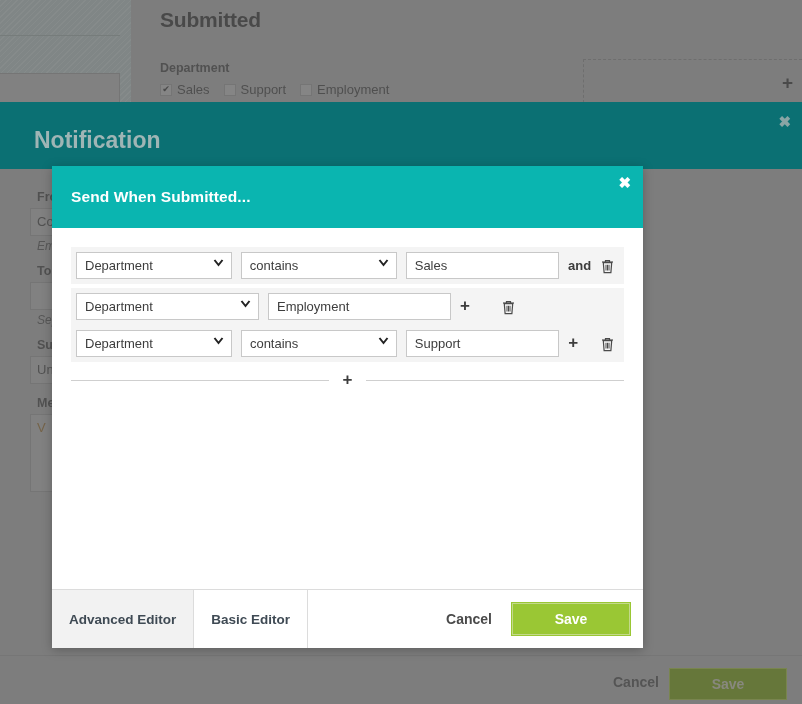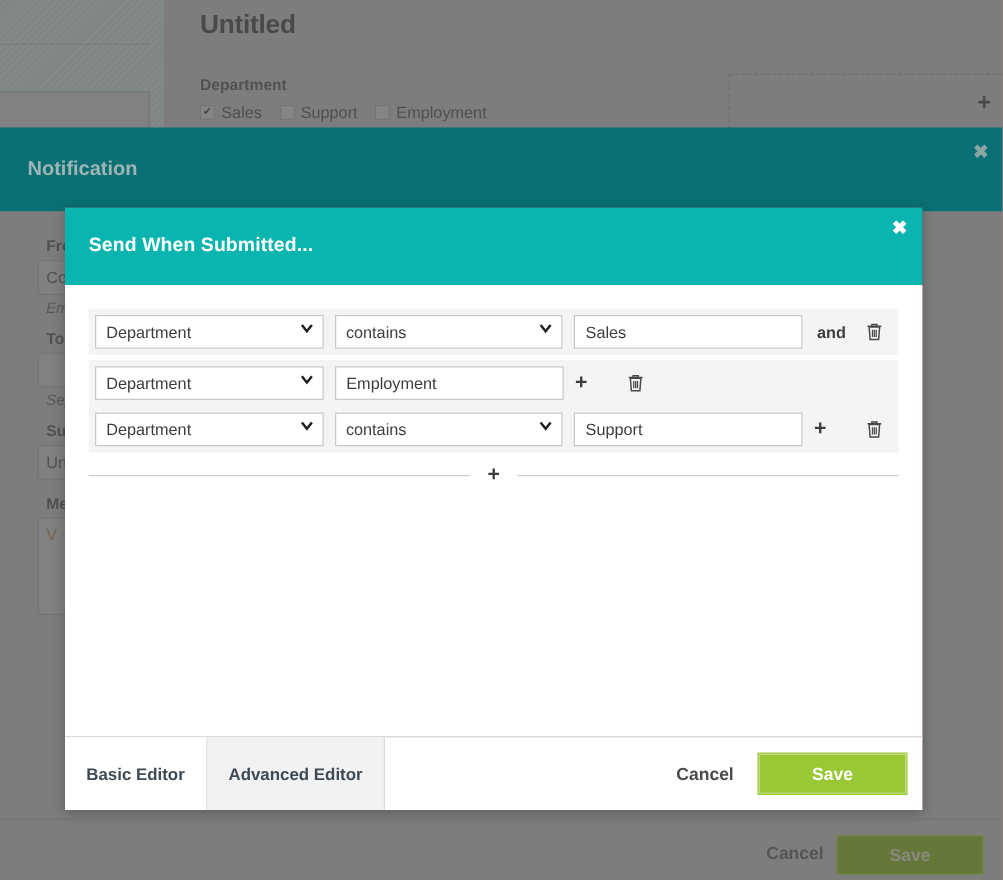--- a/index.html
+++ b/index.html
@@ -203,22 +203,22 @@
     height: 553px;
   }
   .dlg-back-header {
     position: relative;
     width: 100%;
     height: 67px;
     background: #0b7073;
   }
   .dlg-back-title {
     position: absolute;
-    left: 22px; top: 25px;
-    font-size: 16px;
+    left: 34px; top: 25px;
+    font-size: 23px;
     font-weight: bold;
     color: #9fb5b5;
   }
   .dlg-back-close {
     position: absolute;
     right: 8px; top: 9px;
     font-size: 15px;
     font-weight: bold;
     color: #8aa5a5;
     line-height: 1;
@@ -227,23 +227,23 @@
   .dlg-back-body {
     width: 100%;
     height: 486px;
     background: rgba(150,150,150,0.0);
   }
 
   
   .dlg {
     position: absolute;
     left: 52px; top: 166px;
-    width: 686px;
+    width: 591px;
     height: 482px;
-    background: #7f1d1d;
+    background: #1d4ed8;
     box-shadow: 0 2px 10px rgba(0,0,0,0.25);
   }
   .dlg-header {
     position: relative;
     width: 100%;
     height: 62px;
     background: #0ab5b0;
   }
   .dlg-title {
     position: absolute;
@@ -437,21 +437,21 @@
 
 <div id="root">
 
   <div class="bg-page">
 
     <div class="bg-sidebar">
       <div class="bg-sidebar-rule"></div>
       <div class="bg-sidebar-box"></div>
     </div>
 
-    <div class="bg-title">Untitled</div>
+    <div class="bg-title">Submitted</div>
 
     <div class="bg-field-label bg-dept-label">Department</div>
 
     <div class="bg-checkbox-row">
       <label class="bg-cb-item">
         <span class="bg-cb checked"></span>
         <span>Sales</span>
       </label>
       <label class="bg-cb-item">
         <span class="bg-cb"></span>
@@ -592,22 +592,22 @@
       <div class="divider">
         <div class="line"></div>
         <div class="mid plus">+</div>
         <div class="line"></div>
       </div>
 
     </div>
 
     <div class="dlg-footer">
       <div class="tabs">
+        <div class="tab active-gray">Advanced Editor</div>
         <div class="tab">Basic Editor</div>
-        <div class="tab active-gray">Advanced Editor</div>
       </div>
       <div class="footer-spacer"></div>
       <div class="footer-actions">
         <div class="btn-cancel">Cancel</div>
         <div class="btn-save">Save</div>
       </div>
     </div>
 
   </div>
 

